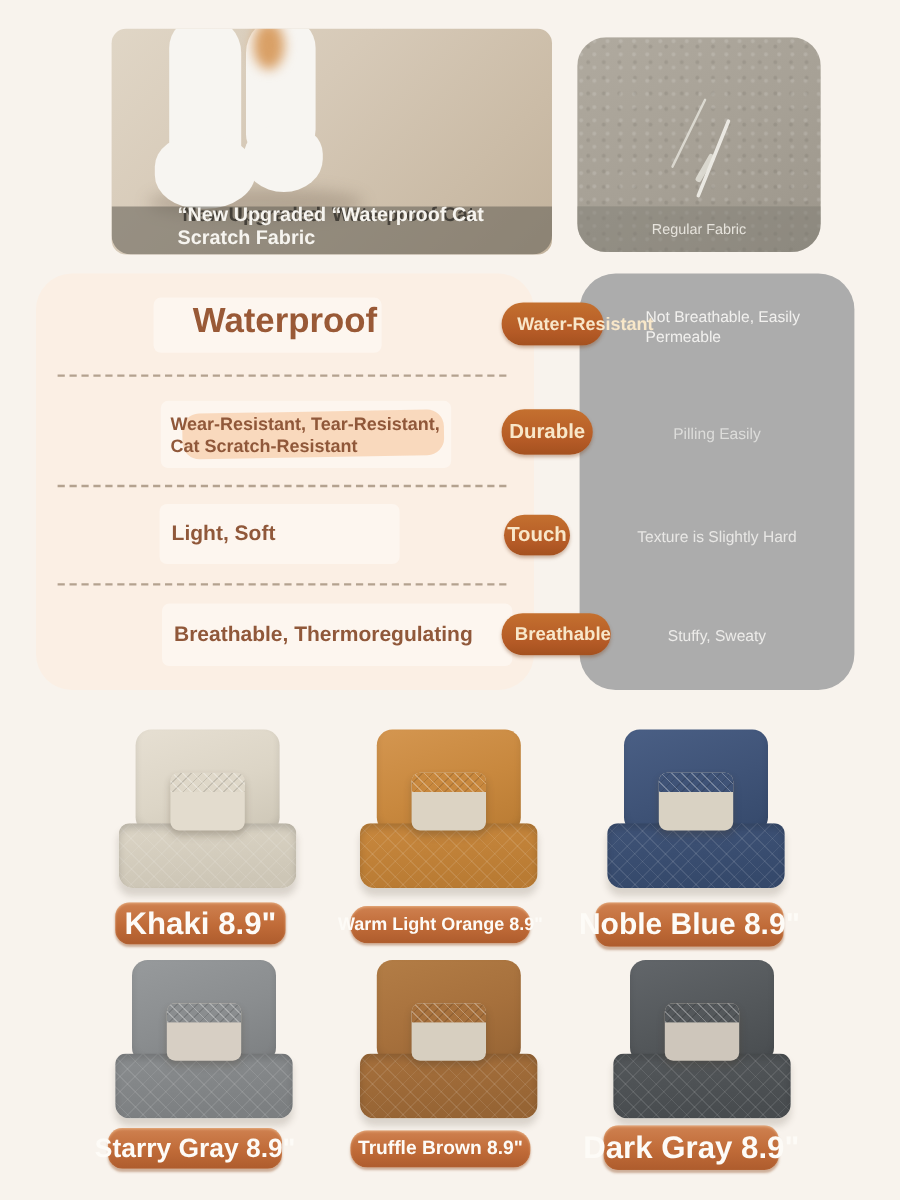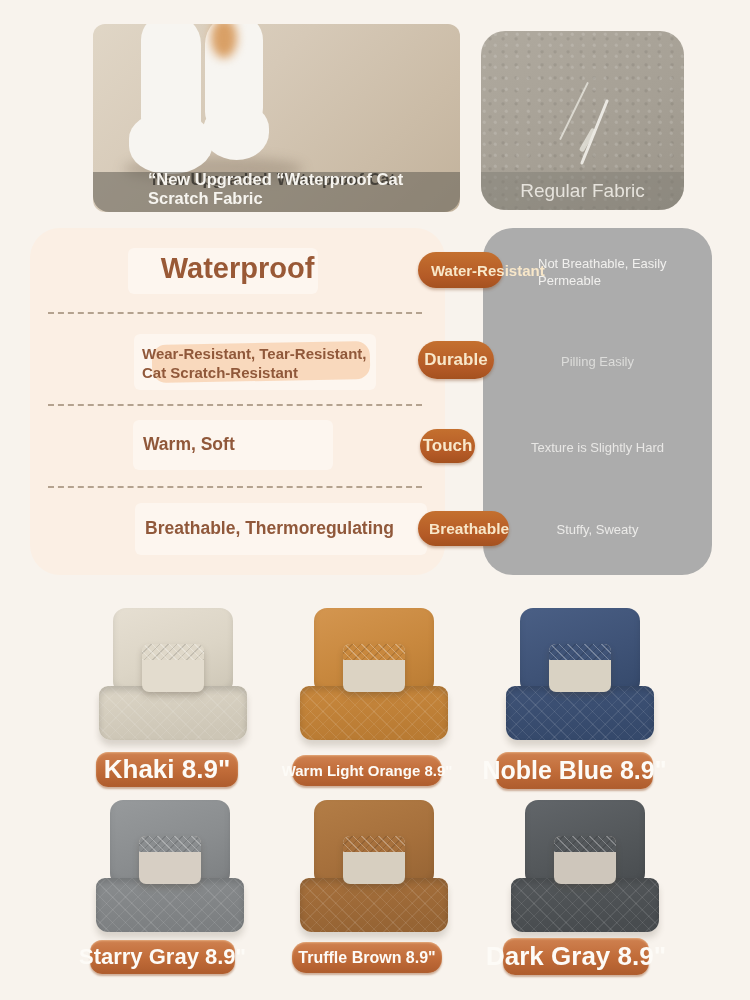--- a/index.html
+++ b/index.html
@@ -24,21 +24,21 @@
     background:
       radial-gradient(circle at 30% 30%, rgba(255,255,255,.14) 1px, transparent 2.2px),
       radial-gradient(circle at 70% 60%, rgba(60,58,50,.12) 1px, transparent 2.2px),
       linear-gradient(150deg,#B0AA9F 0%,#A6A095 55%,#9B958A 100%);
     background-size:11px 11px, 13px 13px, 100% 100%;}
   .scratch{position:absolute;background:rgba(235,233,226,.75);border-radius:2px;}
   .s1{left:92px;top:48px;width:2px;height:64px;transform:rotate(26deg);}
   .s2{left:112px;top:66px;width:3px;height:70px;transform:rotate(22deg);background:rgba(242,240,234,.9);}
   .s3{left:104px;top:96px;width:5px;height:26px;transform:rotate(30deg);}
   .cap-band-r{position:absolute;left:0;bottom:0;width:100%;height:38px;background:rgba(125,121,112,.45);display:flex;align-items:center;justify-content:center;}
-  .cap-right-text{color:#E6E3DC;font-size:19px;text-align:right;}
+  .cap-right-text{color:#E6E3DC;font-size:12px;text-align:right;}
 
   
   .panel-left{position:absolute;left:30px;top:228px;width:415px;height:347px;border-radius:30px;background:var(--panel-cream,#FBEFE4);}
   .panel-right{position:absolute;left:483px;top:228px;width:229px;height:347px;border-radius:30px;background:var(--panel-gray,#ACACAC);}
   .dash{position:absolute;left:48px;width:374px;border-top:2px dashed #B4A28F;height:0;}
   .d1{top:312px;} .d2{top:404px;} .d3{top:486px;}
 
   .hl-box{position:absolute;background:rgba(255,252,248,.55);border-radius:6px;}
   .hl-peach{position:absolute;background:rgba(246,193,147,.55);border-radius:14px;transform:rotate(-1deg);}
 
@@ -126,21 +126,21 @@
   <div class="dash d3"></div>
 
   <div class="hl-box" style="left:128px;top:248px;width:190px;height:46px;"></div>
   <div class="hl-box" style="left:134px;top:334px;width:242px;height:56px;"></div>
   <div class="hl-peach" style="left:152px;top:343px;width:218px;height:38px;"></div>
   <div class="hl-box" style="left:133px;top:420px;width:200px;height:50px;"></div>
   <div class="hl-box" style="left:135px;top:503px;width:292px;height:52px;"></div>
 
   <div class="lrow lrow-2"><span>Wear-Resistant, Tear-Resistant,</span><br><span>Cat Scratch-Resistant</span></div>
   <div class="lrow lrow-1">Waterproof</div>
-  <div class="lrow lrow-3">Warm, Soft</div>
+  <div class="lrow lrow-3">Light, Soft</div>
   <div class="lrow lrow-4">Breathable, Thermoregulating</div>
 
   <div class="badge badge-1">Water-Resistant</div>
   <div class="badge badge-2">Durable</div>
   <div class="badge badge-3">Touch</div>
   <div class="badge badge-4">Breathable</div>
 
   <div class="grow grow-1"><span>Not Breathable, Easily</span><br><span>Permeable</span></div>
   <div class="grow grow-3">Texture is Slightly Hard</div>
   <div class="grow grow-2">Pilling Easily</div>

